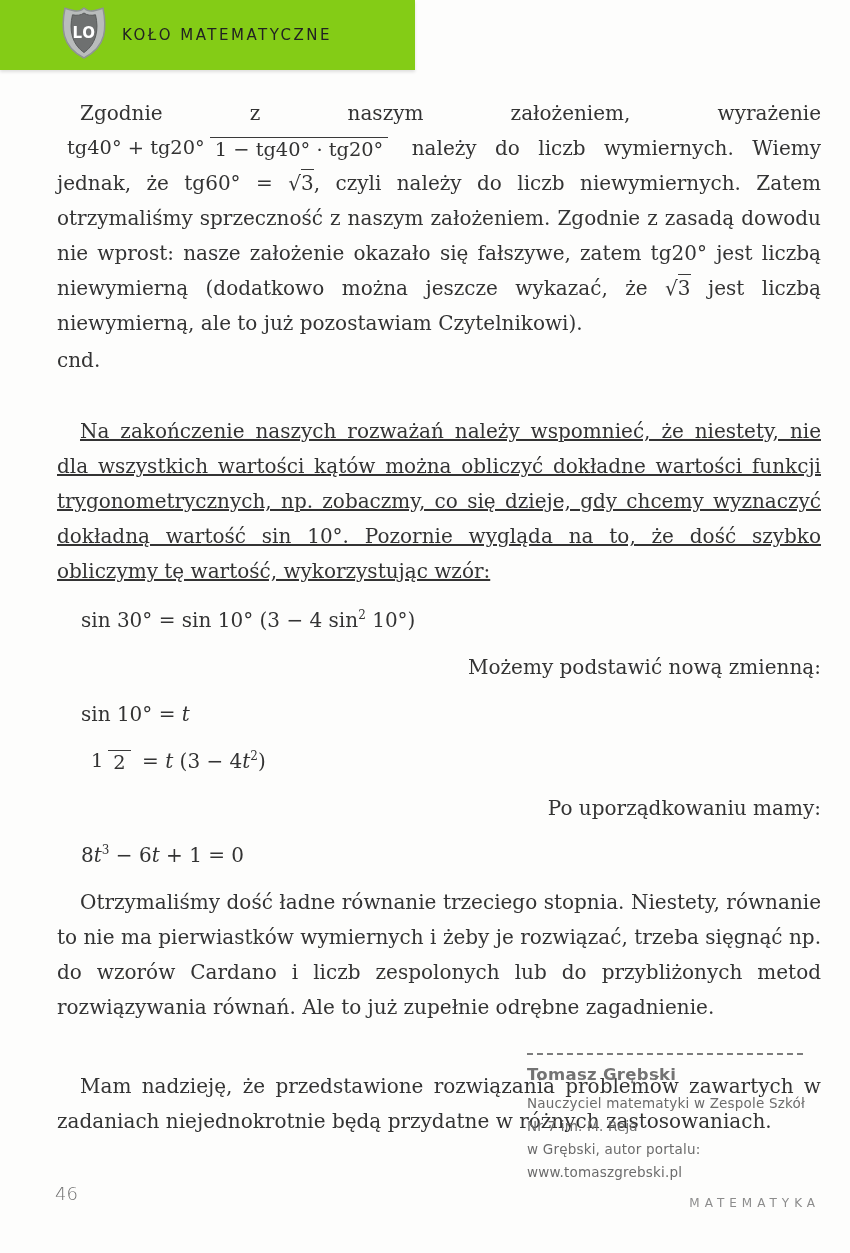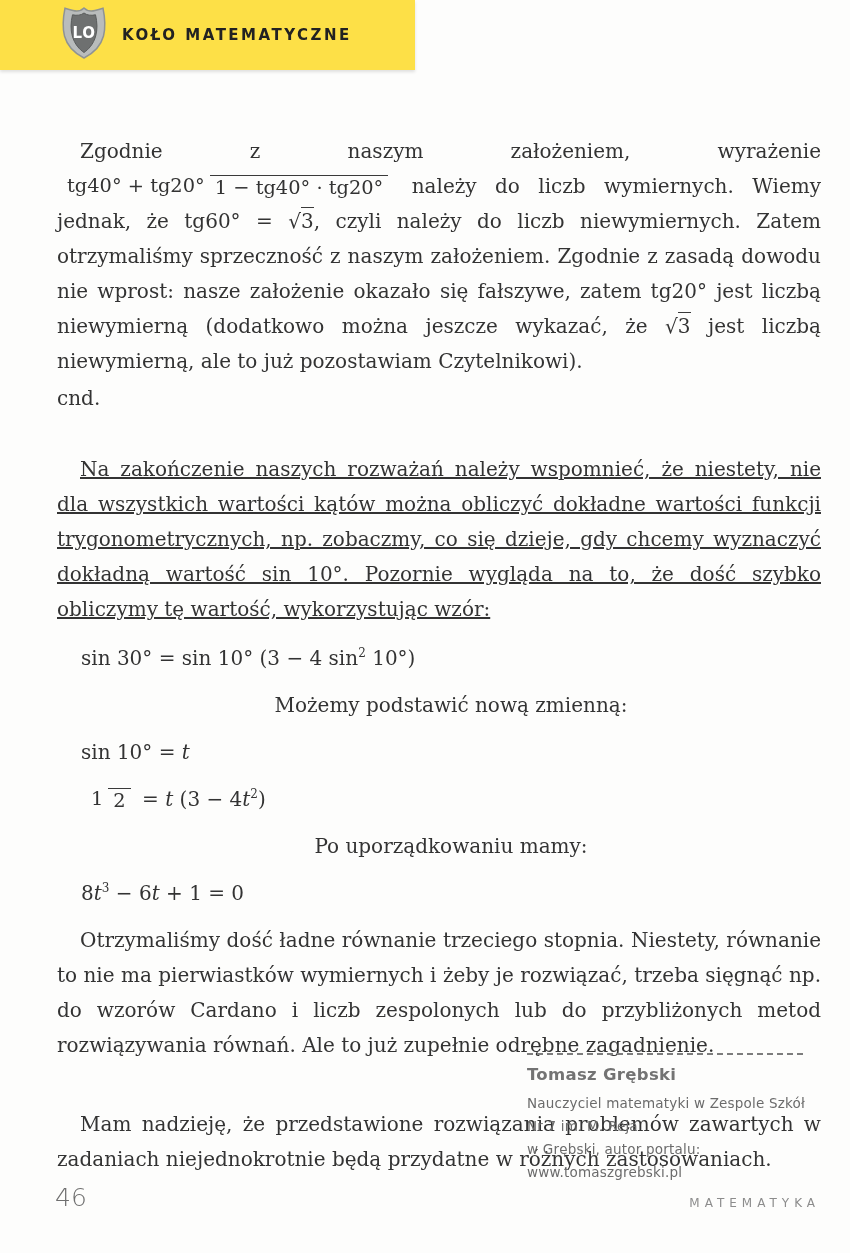--- a/index.html
+++ b/index.html
@@ -9,43 +9,42 @@
     position: relative;
     font-family: "DejaVu Serif", serif;
     color: #333;
     overflow: hidden;
   }
 
   
   .banner {
     position: absolute; top: 0; left: 0;
     width: 415px; height: 70px;
-    background: #fde047;
+    background: #84cc16;
     box-shadow: 0 2px 3px rgba(0,0,0,0.12);
     display: flex; align-items: center;
   }
   .banner .shield { margin-left: 60px; flex: 0 0 auto; }
   .banner .banner-title {
     margin-left: 14px;
     font-family: "DejaVu Sans", sans-serif;
-    font-weight: bold;
+    font-weight: normal;
     font-size: 15px;
     letter-spacing: 2.5px;
     color: #222;
     white-space: nowrap;
   }
 
   
   .article {
     position: absolute; top: 96px; left: 57px;
     width: 764px;
     font-size: 20px;
     line-height: 35px;
     text-align: justify;
-    margin-top: 38px;
   }
   .para { margin: 0; text-indent: 23px; }
   .noindent { text-indent: 0; }
   .p2 { margin-top: 36px; text-decoration: underline; }
   .p3 { margin-top: 10px; }
   .p4 { margin-top: 44px; }
 
   
   .frac {
     display: inline-flex; flex-direction: row;
@@ -63,21 +62,21 @@
   sup { font-size: 0.6em; line-height: 0; vertical-align: super; }
   .var { font-style: italic; }
 
   
   .math-block { margin-top: 14px; }
   .math-line {
     margin: 0 0 12px 24px;
     text-indent: 0; text-align: left;
     white-space: nowrap;
   }
-  .math-label { margin: 0 0 12px 24px; text-indent: 0; text-align: center; }
+  .math-label { margin: 0 0 12px 24px; text-indent: 0; text-align: right; }
   .cnd-line { margin-top: 2px; }
 
   
   .author {
     position: absolute; left: 527px; top: 1053px; width: 280px;
     font-family: "DejaVu Sans", sans-serif;
   }
   .author .dash-rule {
     height: 2px; width: 100%;
     background: repeating-linear-gradient(90deg, #7d7d7d 0 6px, transparent 6px 10px);
@@ -89,21 +88,21 @@
   }
   .author .author-line {
     font-size: 13.5px; color: #6b6b6b; line-height: 23px;
     letter-spacing: 0.2px;
   }
 
   
   .page-number {
     position: absolute; left: 55px; top: 1183px;
     font-family: "DejaVu Sans", sans-serif;
-    font-size: 25px; font-weight: 300; color: #6f6f6f;
+    font-size: 18px; font-weight: 300; color: #6f6f6f;
   }
   .magazine-name {
     position: absolute; right: 30px; top: 1196px;
     font-family: "DejaVu Sans", sans-serif;
     font-size: 12px; letter-spacing: 5px; color: #8c8c8c;
   }
 </style>
 </head>
 <body>
 

